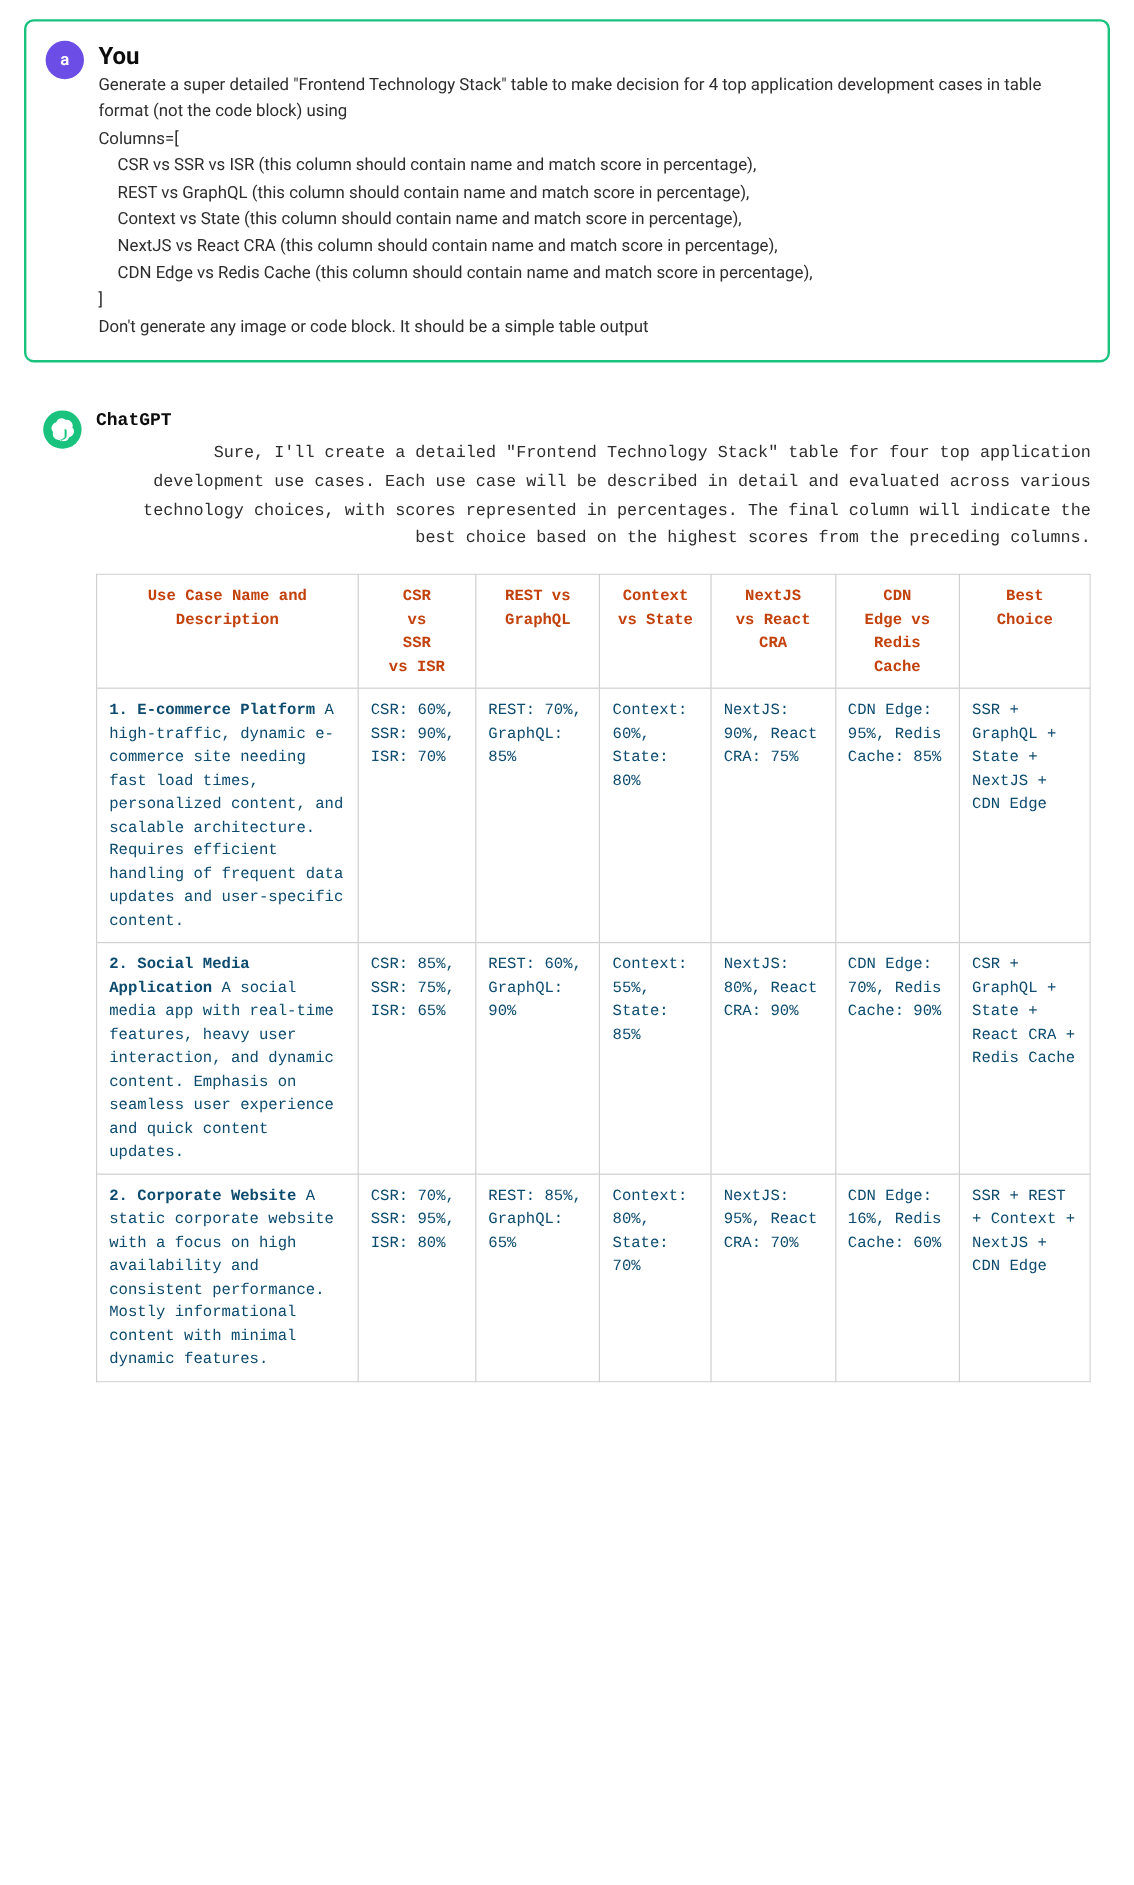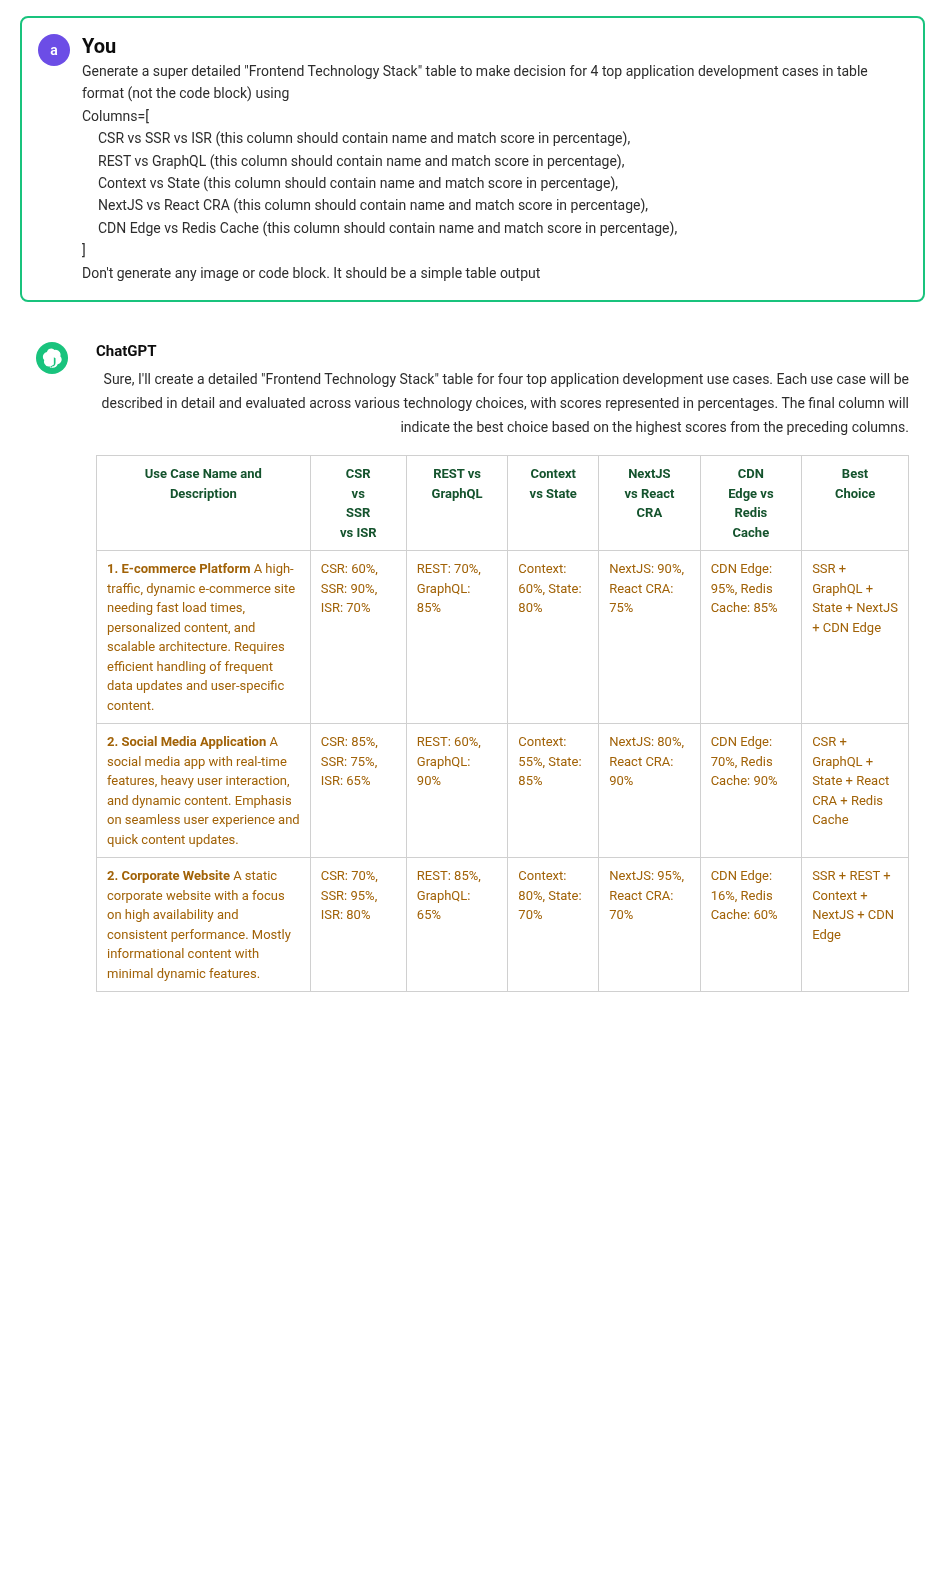--- a/index.html
+++ b/index.html
@@ -50,23 +50,24 @@
       line-height: 1.6;
       color: #2d2d2d;
     }
     .user-text .indent {
       padding-left: 16px;
       display: block;
     }
     
     .gpt-message {
       display: flex;
-      gap: 28px;
+      gap: 12px;
       margin-bottom: 24px;
       padding: 16px 16px 0 16px;
+      font-family: Liberation Mono, monospace;
     }
     .gpt-avatar {
       width: 32px;
       height: 32px;
       border-radius: 50%;
       background: #19c37d;
       display: flex;
       align-items: center;
       justify-content: center;
       flex-shrink: 0;
@@ -104,25 +105,25 @@
     th, td {
       border: 1px solid #d0d0d0;
       padding: 8px 10px;
       vertical-align: top;
       line-height: 1.5;
     }
     thead th {
       background: #fff;
       font-weight: 700;
       font-size: 13px;
-      color: #14532d;
+      color: #c2410c;
     }
     tbody tr td {
       background: #fff;
-      color: #a16207;
+      color: #0c4a6e;
     }
     tbody tr:nth-child(odd) td {
       background: #fff;
     }
     .col-usecase { width: 200px; }
     .col-csr { width: 90px; }
     .col-rest { width: 95px; }
     .col-context { width: 85px; }
     .col-nextjs { width: 95px; }
     .col-cdn { width: 95px; }

